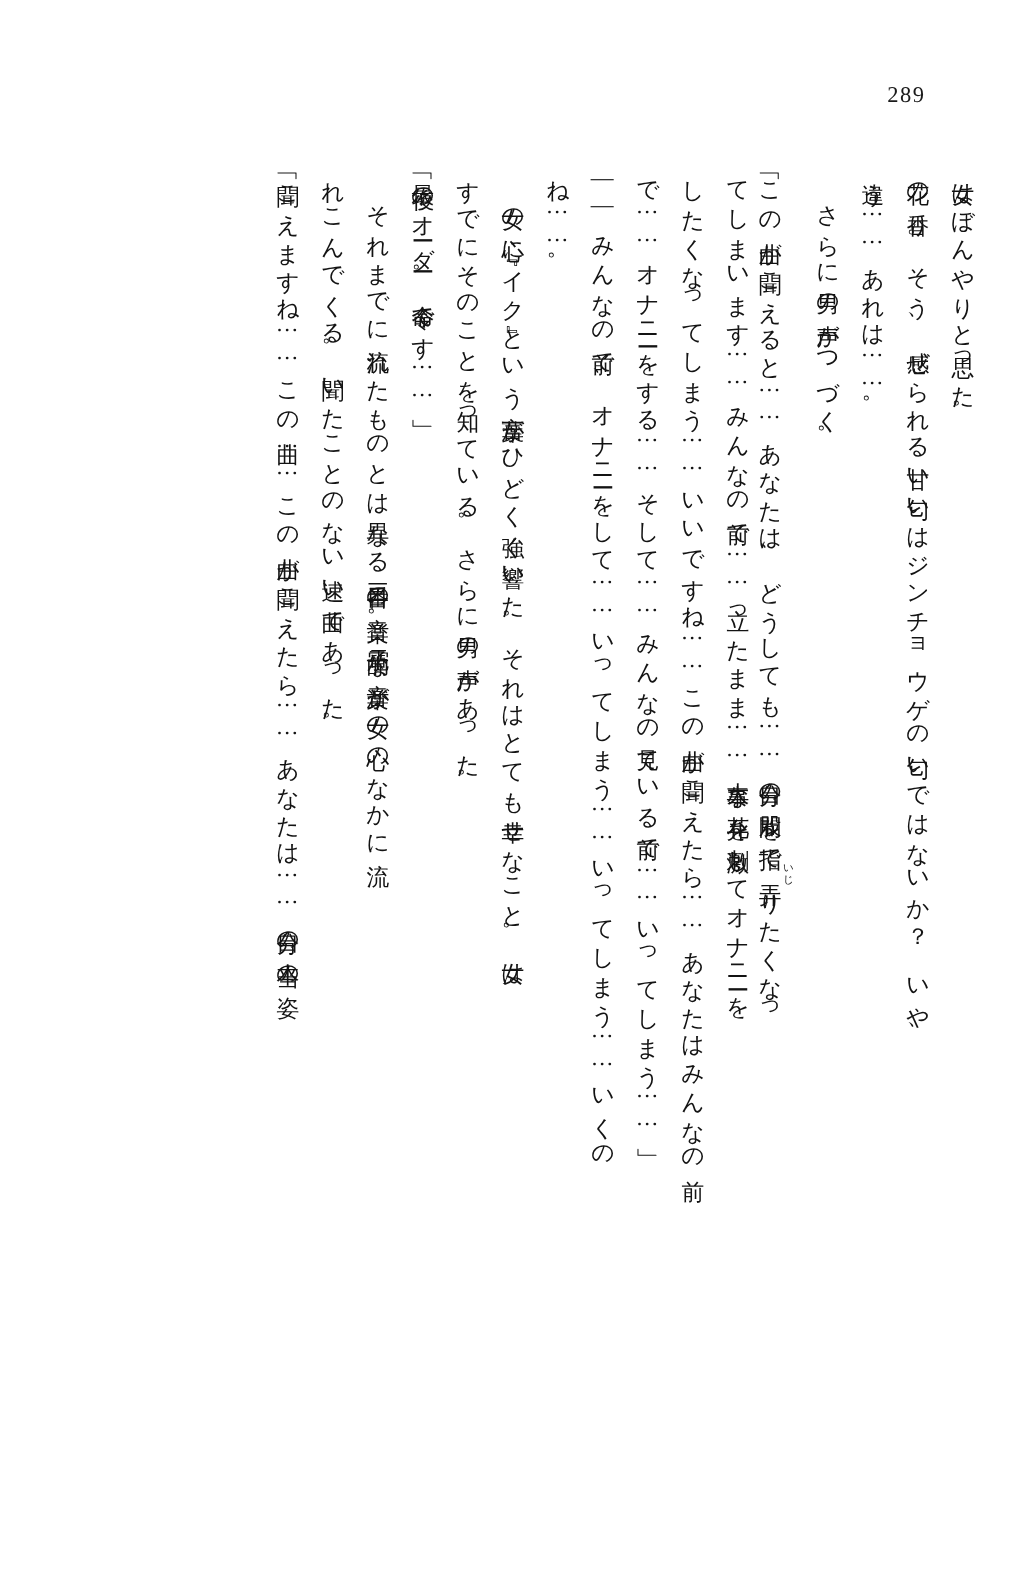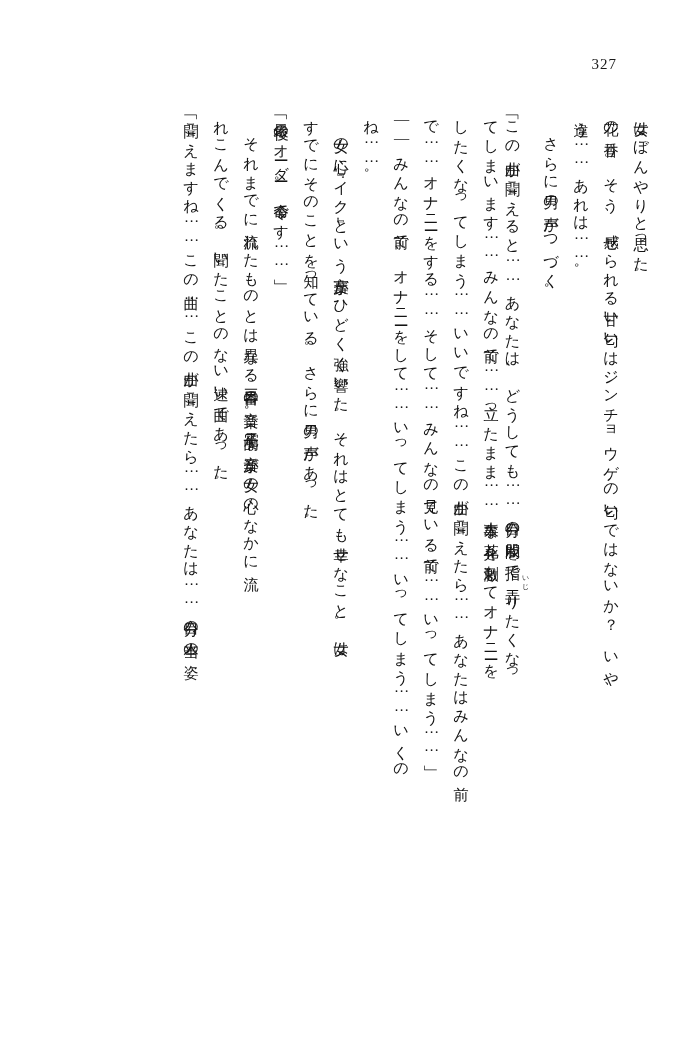--- a/index.html
+++ b/index.html
@@ -64,21 +64,21 @@
   rt {
     font-size: 7px;
     letter-spacing: 0px;
   }
 </style>
 </head>
 <body>
 
 <div class="page">
 
-  <div class="page-number">327</div>
+  <div class="page-number">289</div>
 
   <div class="text-body">
     <div class="column">女はぼんやりと思った。</div>
     <div class="column">花の香り。そう、感ぜられる甘い匂いはジンチョウゲの匂いではないか？　いや、</div>
     <div class="column">違う……あれは……。</div>
     <div class="column indent">さらに男の声がつづく。</div>
     <div class="column">「この曲が聞こえると……あなたは、どうしても……自分の股間を指で<ruby>弄<rt>いじ</rt></ruby>りたくなっ</div>
     <div class="column">てしまいます……みんなの前で……立ったまま……大事な花弁を刺激してオナニーを</div>
     <div class="column">したくなってしまう……いいですね……この曲が聞こえたら……あなたはみんなの前</div>
     <div class="column">で……オナニーをする……そして……みんなの見ている前で……いってしまう……」</div>

